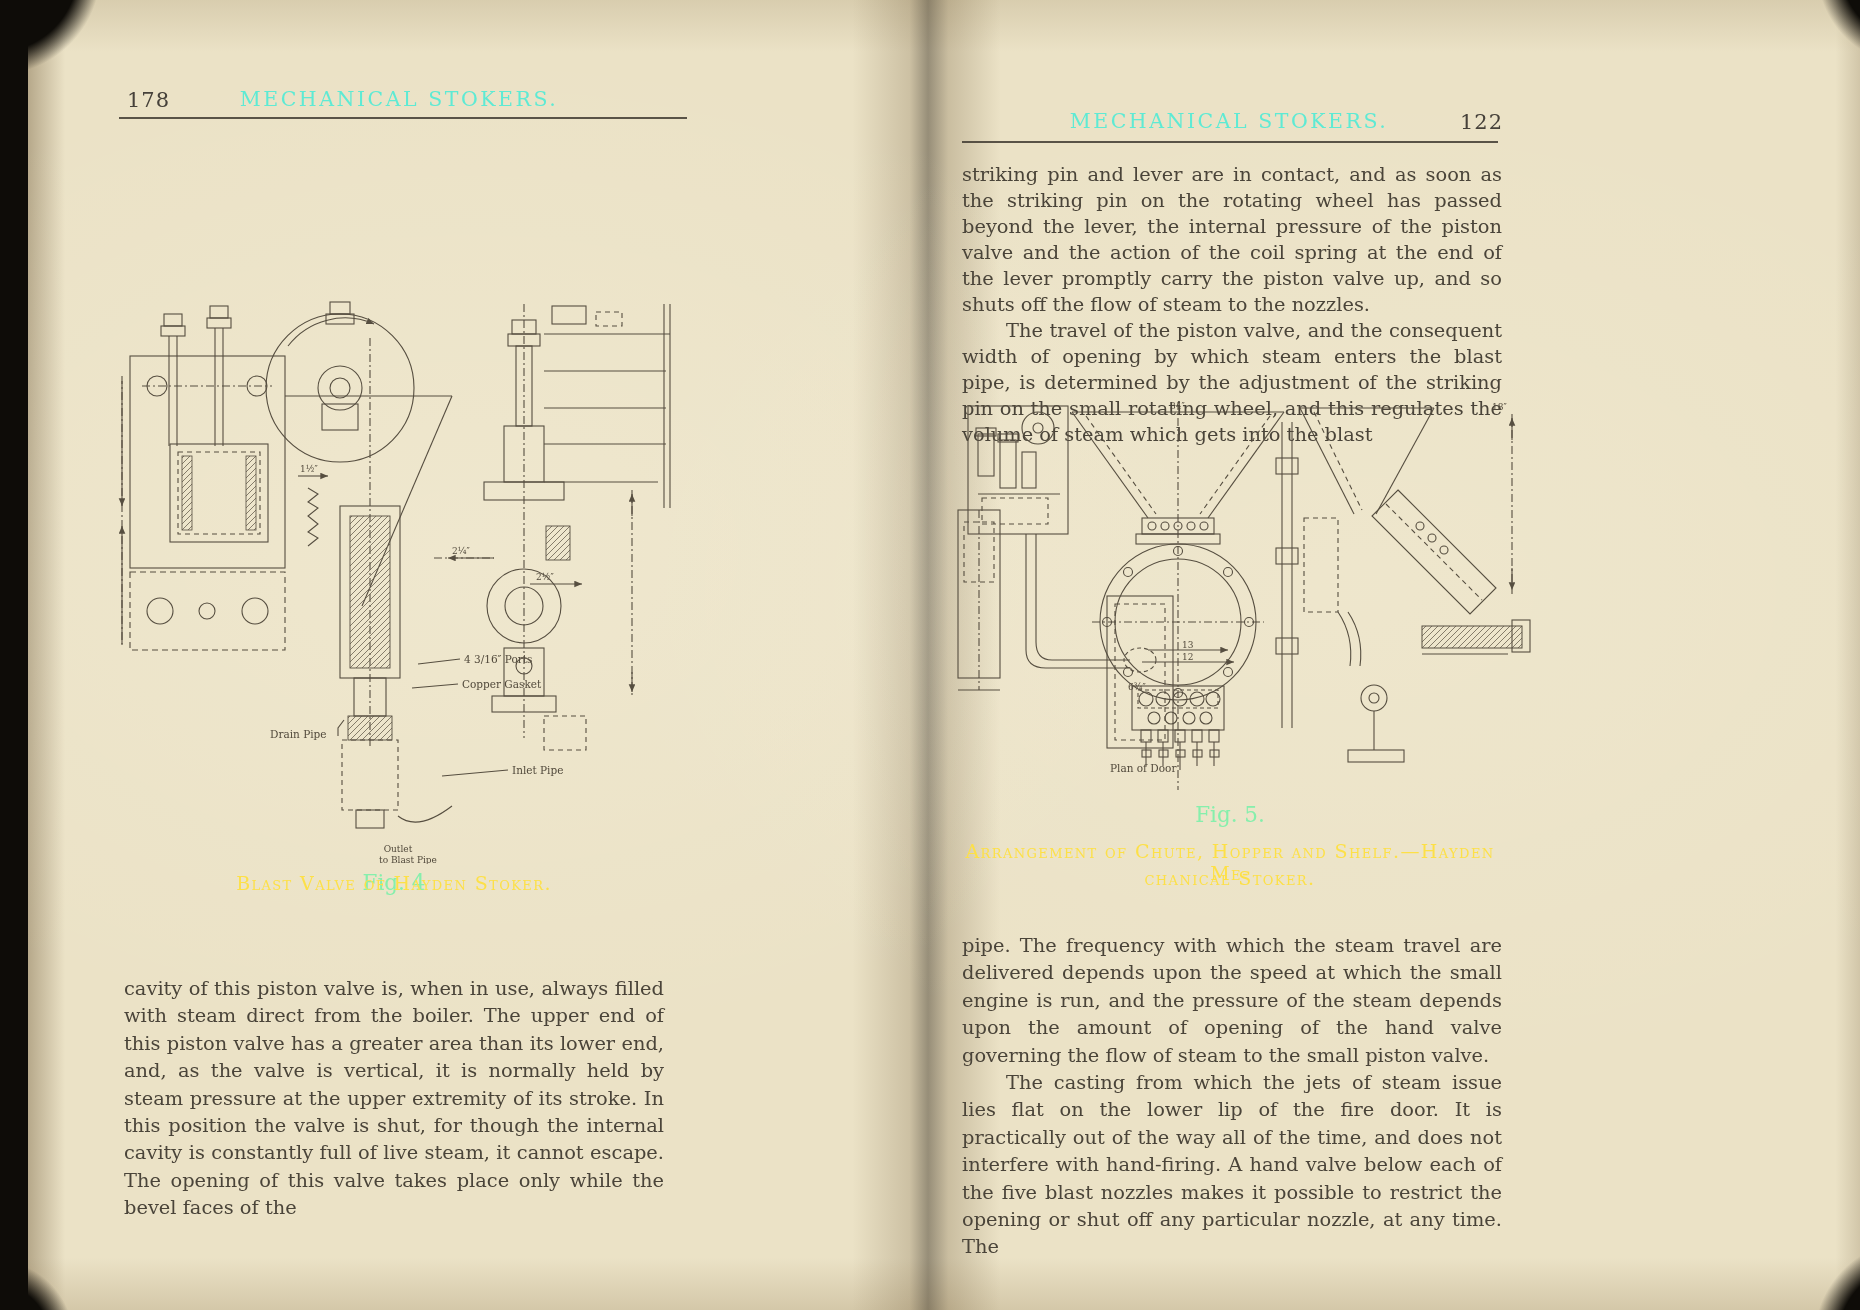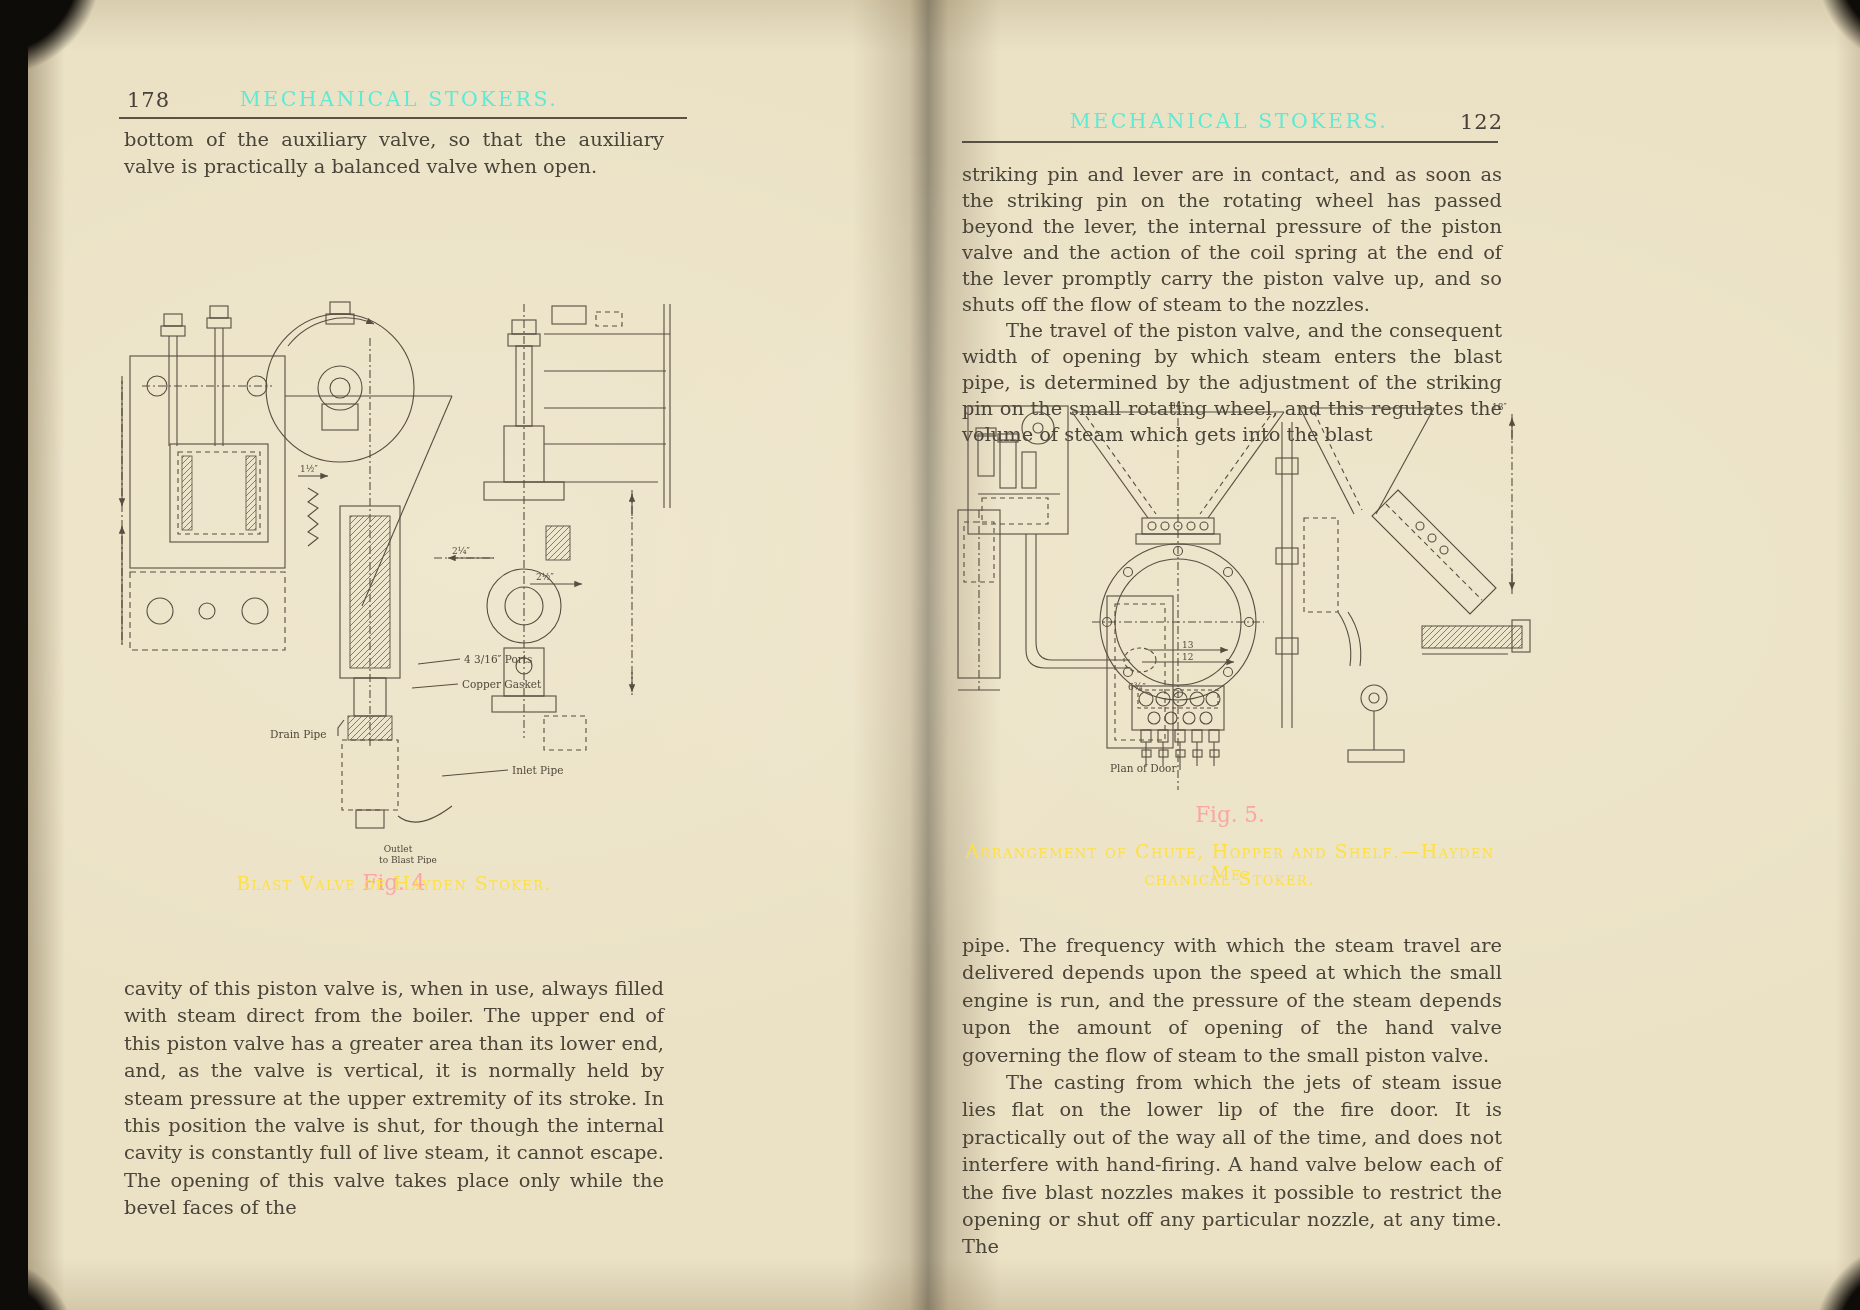--- a/index.html
+++ b/index.html
@@ -29,40 +29,39 @@
   .rule{position:absolute;height:0;border-top:2px solid rgba(64,58,48,.85);}
 
   .textblock{position:absolute;width:540px;text-align:justify;color:#4a4439;
              font-size:19.4px;line-height:27.4px;}
   .textblock p{margin:0;}
   .textblock p.ind{text-indent:44px;}
   .tight{line-height:26px;}
 
   .figwrap{position:absolute;}
   .figline{stroke:#564e40;stroke-width:1.1;fill:none;}
-  .figcaption-label{position:absolute;text-align:center;font-size:21.5px;color:#fca5a5;}
+  .figcaption-label{position:absolute;text-align:center;font-size:21.5px;color:#86efac;}
   .figcaption-title{position:absolute;text-align:center;font-size:19px;color:#fde047;
                     font-variant:small-caps;letter-spacing:1.4px;}
   svg text{font-family:"DejaVu Serif","Liberation Serif",serif;fill:#51493b;}
   .lbl{font-size:10.5px;}
   .lbls{font-size:9px;}
 </style>
 </head>
 <body>
 
 <div class="scan">
   <div class="paper"></div>
 
   <div>
     <div class="pgnum" style="left:103px;top:88px;">178</div>
     <div class="runtitle" style="left:160px;top:87px;width:430px;">MECHANICAL STOKERS.</div>
     <div class="rule" style="left:95px;top:117px;width:568px;"></div>
 
     <div class="textblock" style="left:100px;top:126px;">
-      <p>bottom of the auxiliary valve, so that the auxiliary valve is practically a balanced valve when open.</p>
     </div>
 
     <div class="figwrap" style="left:88px;top:276px;">
       <svg width="575" height="588" viewBox="0 0 575 588">
         <defs>
           <pattern id="f4h" patternUnits="userSpaceOnUse" width="6" height="6">
             <path d="M0,6 L6,0" stroke="#6a6150" stroke-width="0.8"></path>
           </pattern>
           <marker id="f4ar" markerWidth="9" markerHeight="8" refX="7" refY="3" orient="auto">
             <path d="M0,0 L7,3 L0,6 z" fill="#564e40"></path>

